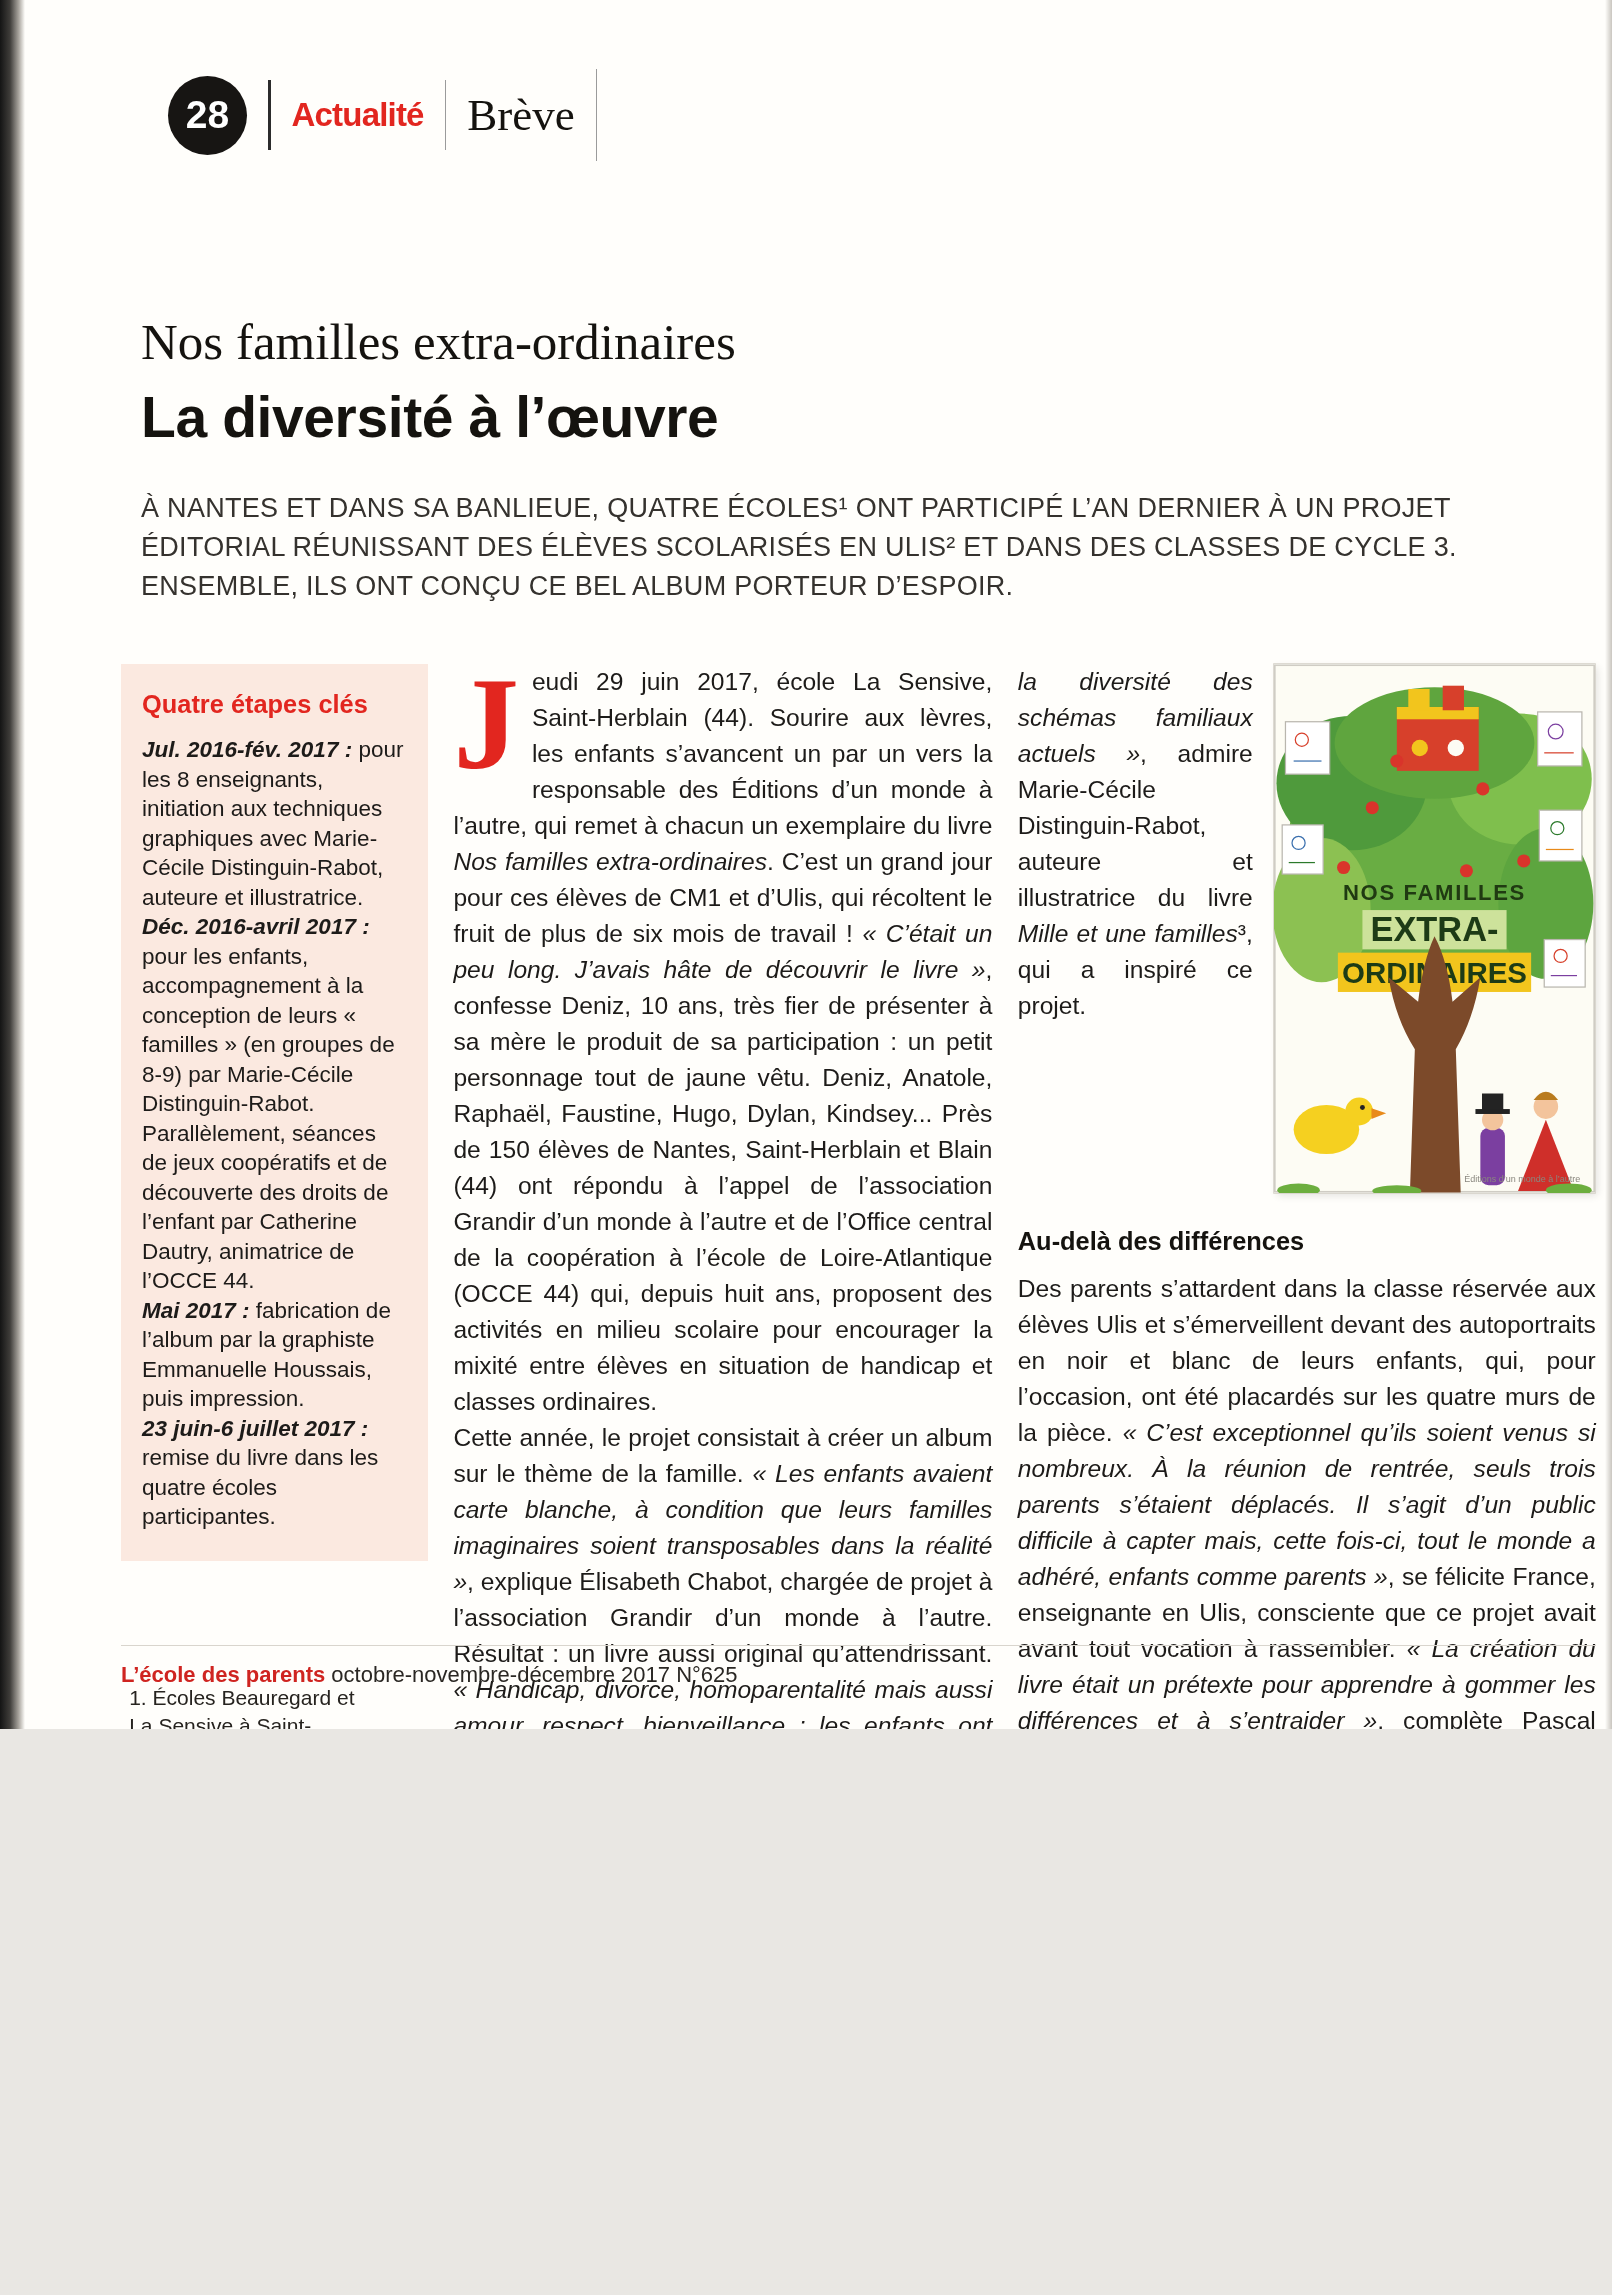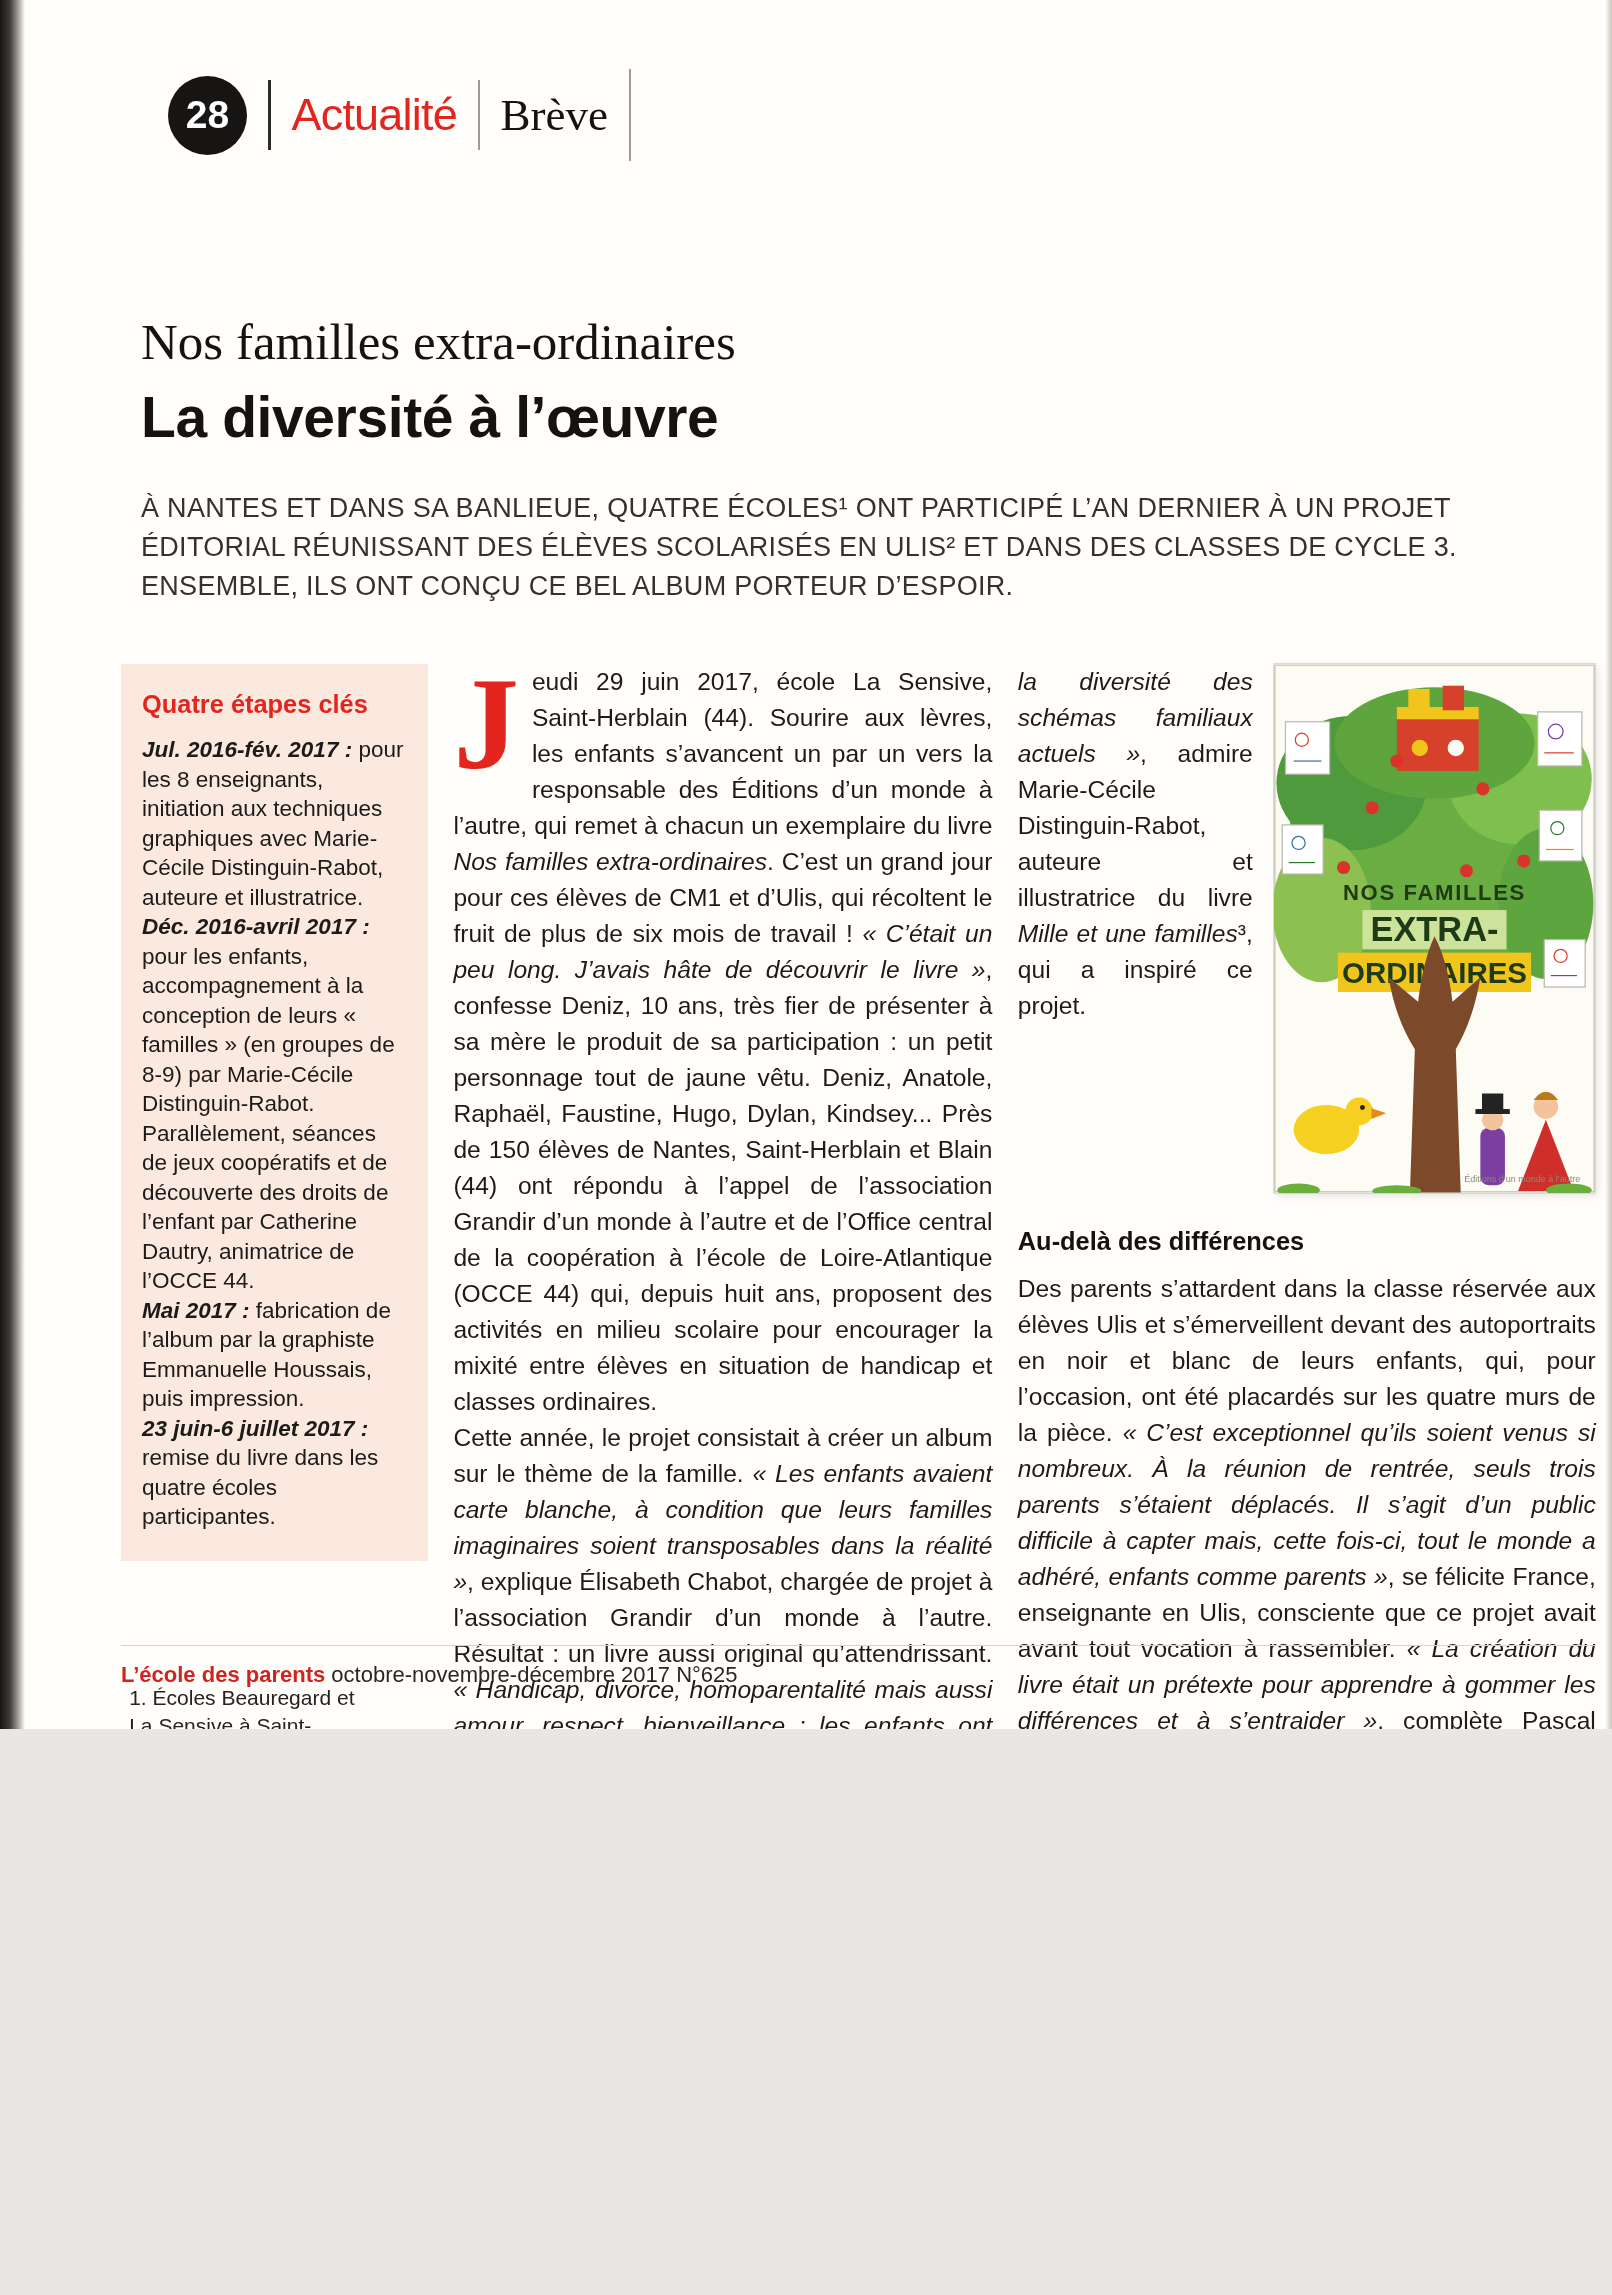--- a/index.html
+++ b/index.html
@@ -20,21 +20,21 @@
 
   
   .topbar { position:absolute; top:69px; left:168px; display:flex; align-items:center; }
   .pagenum {
     width:79px; height:79px; border-radius:50%; background:#171513; color:#fff;
     font-size:39px; font-weight:700; display:flex; align-items:center; justify-content:center;
   }
   .vr { width:2.5px; height:70px; background:#2c2c2c; margin:0 21px; }
   .vr.light { width:1.6px; background:#9b9b9b; }
   .vr.tall { height:92px; }
-  .section-label { color:#e2261f; font-size:45px; font-weight:400; letter-spacing:-0.8px; }
+  .section-label { color:#e2261f; font-size:33px; font-weight:700; letter-spacing:-0.8px; }
   .rubric-label { font-family:"Liberation Serif", serif; font-size:45px; color:#15130f; }
 
   
   .titles { position:absolute; left:141px; top:313px; width:1426px; }
   .kicker { font-family:"Liberation Serif", serif; font-weight:400; font-size:51px; margin:0; color:#15130f; }
   .main-title { font-size:57px; font-weight:700; margin:13px 0 0; color:#15130f; letter-spacing:-0.4px; }
   .lede { margin:39px 0 0; width:1344px; font-size:27px; line-height:1.44; color:#35322e; letter-spacing:0.3px; }
 
   
   .columns {

